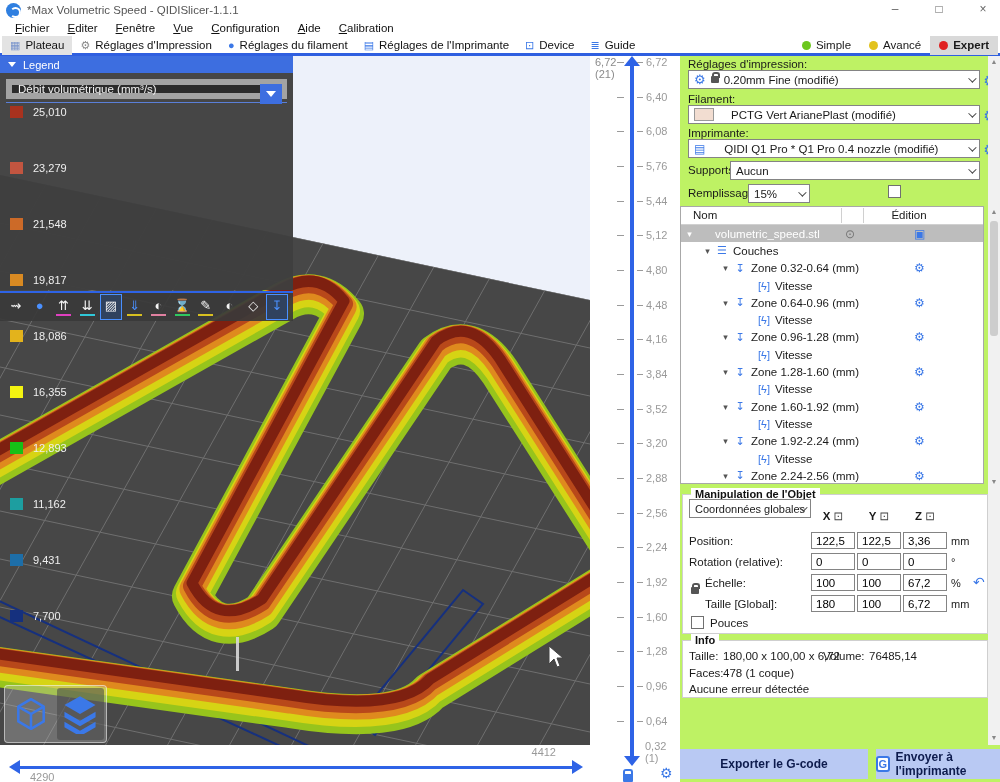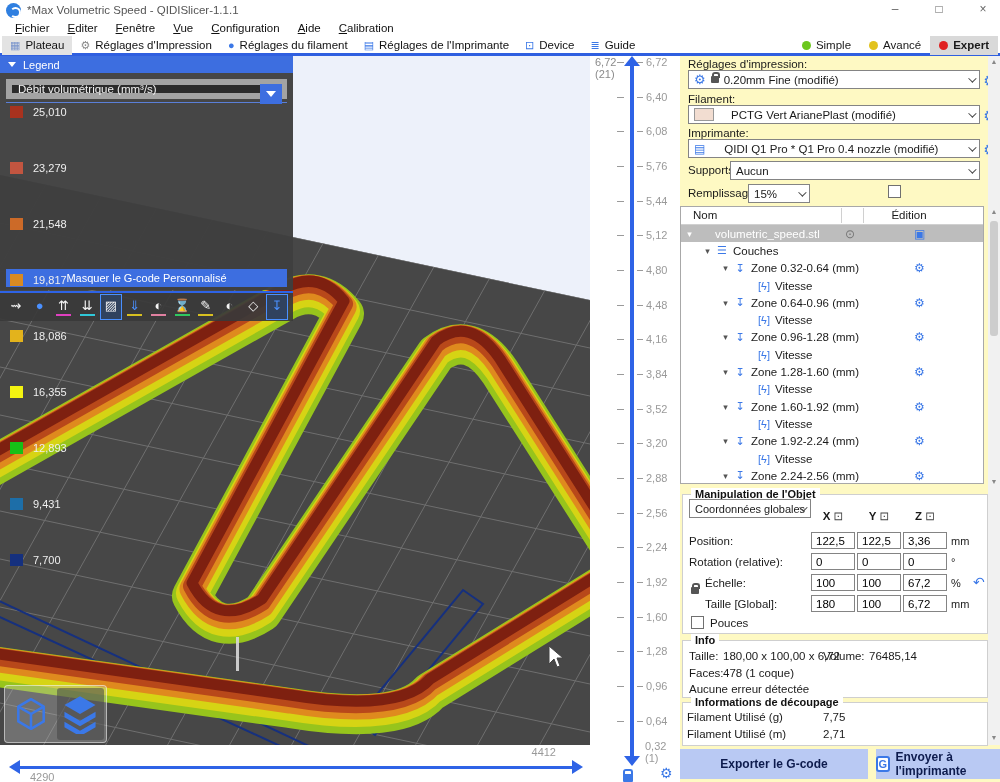--- a/index.html
+++ b/index.html
@@ -87,21 +87,21 @@
   .vgear { position:absolute; left:70px; top:709px; color:#3b78e7; font-size:14px; }
 
   
   .mlock { position:relative; display:inline-block; width:10px; height:8px; background:#3b78e7; border-radius:1px; margin-top:6px; }
   .mlock::before { content:""; position:absolute; left:0px; top:-5px; width:6px; height:5px; border:2px solid #3b78e7; border-bottom:none; border-radius:3px 3px 0 0; }
   .mlock.dark, .mlock.dark::before { background:#555; border-color:#555; }
   .mlock.dark { width:8px; height:7px; margin:0; }
   .mlock.dark::before { width:4px; height:4px; left:1px; top:-4px; background:transparent; }
 
   
-  .sidebar { position:absolute; left:680px; top:56px; width:320px; height:726px; background:#fef9c3; font-size:11.5px; }
+  .sidebar { position:absolute; left:680px; top:56px; width:320px; height:726px; background:#bef264; font-size:11.5px; }
   .slabel { position:absolute; color:#1a1a1a; }
   .combo { position:absolute; height:19px; border:1px solid #848484; background:#fff; display:flex; align-items:center; padding:0 18px 0 5px; gap:5px; white-space:nowrap; overflow:hidden; }
   .combo .chev { position:absolute; right:5px; top:6px; width:6px; height:6px; border-right:1.5px solid #444; border-bottom:1.5px solid #444; transform:rotate(45deg) translateY(-2px); }
   .gearbtn { position:absolute; color:#3b78e7; font-size:15px; width:16px; text-align:center; }
   .cswatch { width:20px; height:13px; background:#f2ddd1; border:1px solid #999; }
   .pgear { color:#3b78e7; font-size:13px; }
   .picon { color:#3b78e7; font-size:12px; }
   .checkbox { position:absolute; width:13px; height:13px; border:1px solid #707070; background:#fff; }
 
   
@@ -333,32 +333,35 @@
             <span class="swatch" style="background: rgb(244, 244, 17);"></span>
             <span class="legend-val">16,355</span>
           </div>
 
 
           <div class="legend-item">
             <span class="swatch" style="background: rgb(23, 192, 23);"></span>
             <span class="legend-val">12,893</span>
           </div>
 
+          <div class="legend-item">
+            <span class="swatch" style="background: rgb(29, 158, 160);"></span>
+            <span class="legend-val">11,162</span>
+          </div>
 
           <div class="legend-item">
             <span class="swatch" style="background: rgb(29, 110, 168);"></span>
             <span class="legend-val">9,431</span>
           </div>
 
           <div class="legend-item">
             <span class="swatch" style="background: rgb(21, 48, 126);"></span>
             <span class="legend-val">7,700</span>
           </div>
         </div>
-      <div class="legend-btn">Masquer le G-code Personnalisé</div>
     </div>
   </div>
 
   <div class="gtoolbar">
 
       <div class="gico">
         <span class="gglyph">⇝</span>
         <span class="gbar"></span>
       </div>
 
@@ -798,27 +801,20 @@
       <span class="gtitle">Info</span>
       <span class="inforow" style="left:6px; top:9px;">Taille:</span>
       <span class="inforow" style="left:40px; top:9px;">180,00 x 100,00 x 6,72</span>
       <span class="inforow" style="left:140px; top:9px;">Volume:</span>
       <span class="inforow" style="left:186px; top:9px;">76485,14</span>
       <span class="inforow" style="left:6px; top:26px;">Faces:</span>
       <span class="inforow" style="left:40px; top:26px;">478 (1 coque)</span>
       <span class="inforow" style="left:6px; top:42px;">Aucune erreur détectée</span>
     </div>
 
-    <div class="group" style="left:2px; top:646px; width:306px; height:44px;">
-      <span class="gtitle">Informations de découpage</span>
-      <span class="inforow" style="left:4px; top:8px;">Filament Utilisé (g)</span>
-      <span class="inforow" style="left:140px; top:8px;">7,75</span>
-      <span class="inforow" style="left:4px; top:25px;">Filament Utilisé (m)</span>
-      <span class="inforow" style="left:140px; top:25px;">2,71</span>
-    </div>
 
     <div class="exportbtn">Exporter le G-code</div>
     <div class="sendbtn">
       <span class="gbox">G</span>
       <span>Envoyer à l'imprimante</span>
     </div>
   </div>
 
   <div class="sscroll">
     <span class="sarr" style="top:2px;">▲</span>

